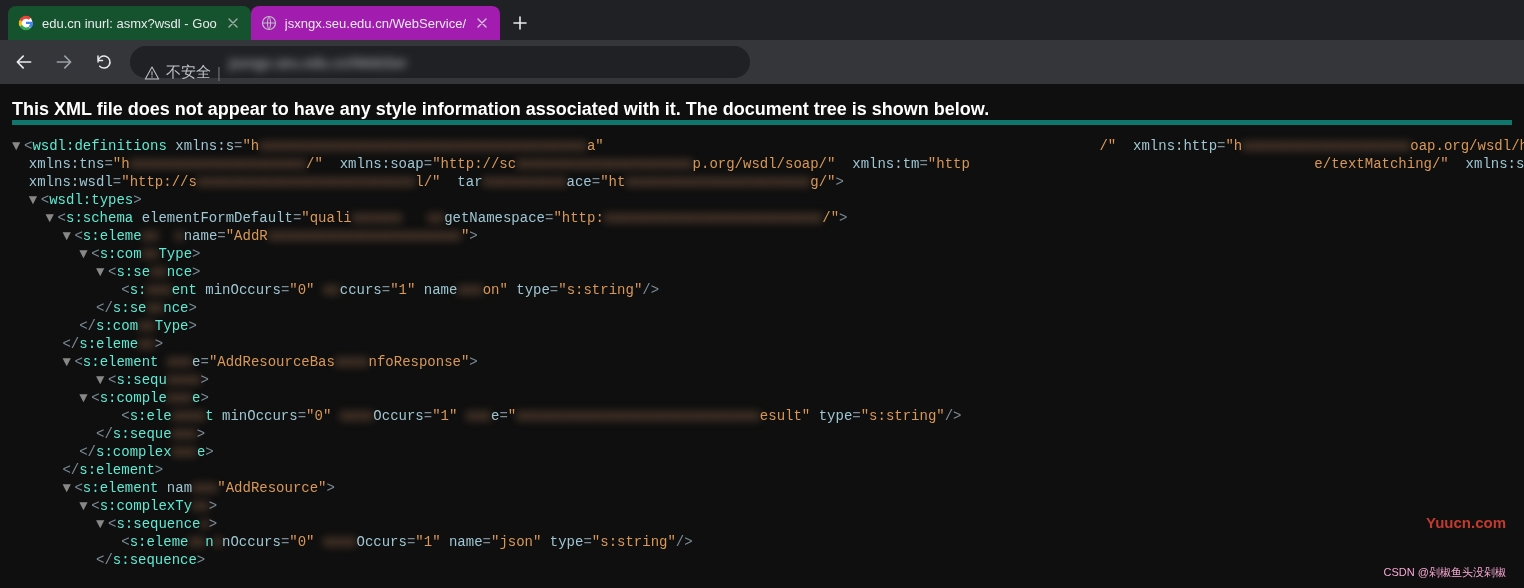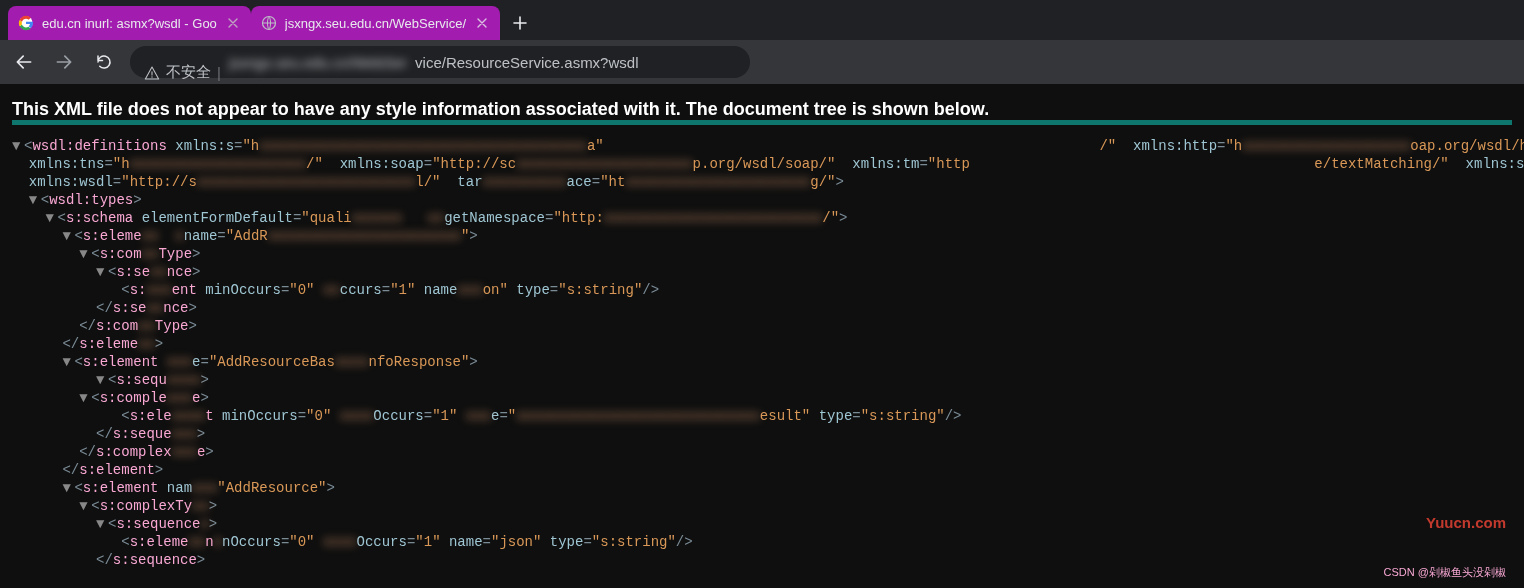--- a/index.html
+++ b/index.html
@@ -28,21 +28,21 @@
     min-width: 230px;
     max-width: 280px;
     padding: 0 10px;
     border-radius: 8px 8px 0 0;
     color: #e8eaed;
     font-size: 13px;
     gap: 8px;
     position: relative;
     cursor: pointer;
   }
-  .tab.inactive { background: #a21caf; }
+  .tab.inactive { background: #14532d; }
   .tab.active { background: #a21caf; }
   .tab .favicon { width: 16px; height: 16px; flex: 0 0 16px; display:flex; align-items:center; justify-content:center; }
   .tab .title { flex: 1; white-space: nowrap; overflow: hidden; text-overflow: ellipsis; }
   .tab .close { width: 16px; height: 16px; flex:0 0 16px; display:flex; align-items:center; justify-content:center; opacity:.8; }
   .newtab {
     width: 28px; height: 28px; margin-left:6px; margin-bottom:3px;
     display:flex; align-items:center; justify-content:center;
     color: #e8eaed; border-radius: 50%; cursor:pointer;
   }
   
@@ -82,21 +82,21 @@
     font-weight: 600;
     color: #ffffff;
     padding: 2px 0 2px 0;
     border-bottom: 5px solid #0f766e;
     margin-bottom: 12px;
   }
   .xml-line { white-space: pre; color:#888; }
   .xml-line .blur { filter: blur(4px); color:#c98c63; }
   .toggle { color:#888; display:inline-block; width:12px; cursor:pointer; user-select:none; }
   .punc { color:#7a8b96; }   
-  .tag  { color:#f9a8d4;margin-top:47px; }   
+  .tag  { color:#5eead4;margin-top:47px; }   
   .attr { color:#9fc6d3; }   
   .val  { color:#d99857; }   
   .watermark-br {
     position:absolute; right:18px; bottom:8px;
     color:#f9a8d4; font-size:11px; font-family:Arial,sans-serif;
   }
   .watermark-tr {
     position:absolute; right:18px; bottom:57px;
     color:#c23a2e; font-size:15px; font-family:Arial,sans-serif; font-weight:600;
   }
@@ -163,21 +163,20 @@
     <span class="secwarn">
       <svg width="16" height="16" viewBox="0 0 24 24">
           <path d="M12 3l10 18H2L12 3z" fill="none" stroke="#bdc1c6" stroke-width="1.6" stroke-linejoin="round"></path>
           <path d="M12 10v5" stroke="#bdc1c6" stroke-width="1.6" stroke-linecap="round"></path>
           <circle cx="12" cy="18" r="1" fill="#bdc1c6"></circle>
         </svg>
       <span>不安全</span>
       <span style="color:#6b6f74;">|</span>
     </span>
     <span class="urltext" style="filter:blur(4px);">jsxngx.seu.edu.cn/WebSer</span>
-    <span class="urltext">vice/ResourceService.asmx?wsdl</span>
   </div>
 </div>
 
 <div class="content">
   <div class="banner">This XML file does not appear to have any style information associated with it. The document tree is shown below.</div>
 
   <div class="xml-line"><span class="toggle">▼</span><span class="punc">&lt;</span><span class="tag">wsdl:definitions</span> <span class="attr">xmlns:s</span><span class="punc">=</span><span class="val">"h</span><span class="blur">xxxxxxxxxxxxxxxxxxxxxxxxxxxxxxxxxxxxxxx</span><span class="val">a"</span><span class="blur">                                                           </span><span class="val">/"</span>  <span class="attr">xmlns:http</span><span class="punc">=</span><span class="val">"h</span><span class="blur">xxxxxxxxxxxxxxxxxxxx</span><span class="val">oap.org/wsdl/http/"</span>  </div>
   <div class="xml-line">  <span class="attr">xmlns:tns</span><span class="punc">=</span><span class="val">"h</span><span class="blur">xxxxxxxxxxxxxxxxxxxxx</span><span class="val">/"</span>  <span class="attr">xmlns:soap</span><span class="punc">=</span><span class="val">"http://sc</span><span class="blur">xxxxxxxxxxxxxxxxxxxxx</span><span class="val">p.org/wsdl/soap/"</span>  <span class="attr">xmlns:tm</span><span class="punc">=</span><span class="val">"http</span><span class="blur">                                         </span><span class="val">e/textMatching/"</span>  <span class="attr">xmlns:soapenc</span></div>
   <div class="xml-line">  <span class="attr">xmlns:wsdl</span><span class="punc">=</span><span class="val">"http://s</span><span class="blur">xxxxxxxxxxxxxxxxxxxxxxxxxx</span><span class="val">l/"</span>  <span class="attr">tar</span><span class="blur">xxxxxxxxxx</span><span class="attr">ace</span><span class="punc">=</span><span class="val">"ht</span><span class="blur">xxxxxxxxxxxxxxxxxxxxxx</span><span class="val">g/"</span><span class="punc">&gt;</span></div>
 

